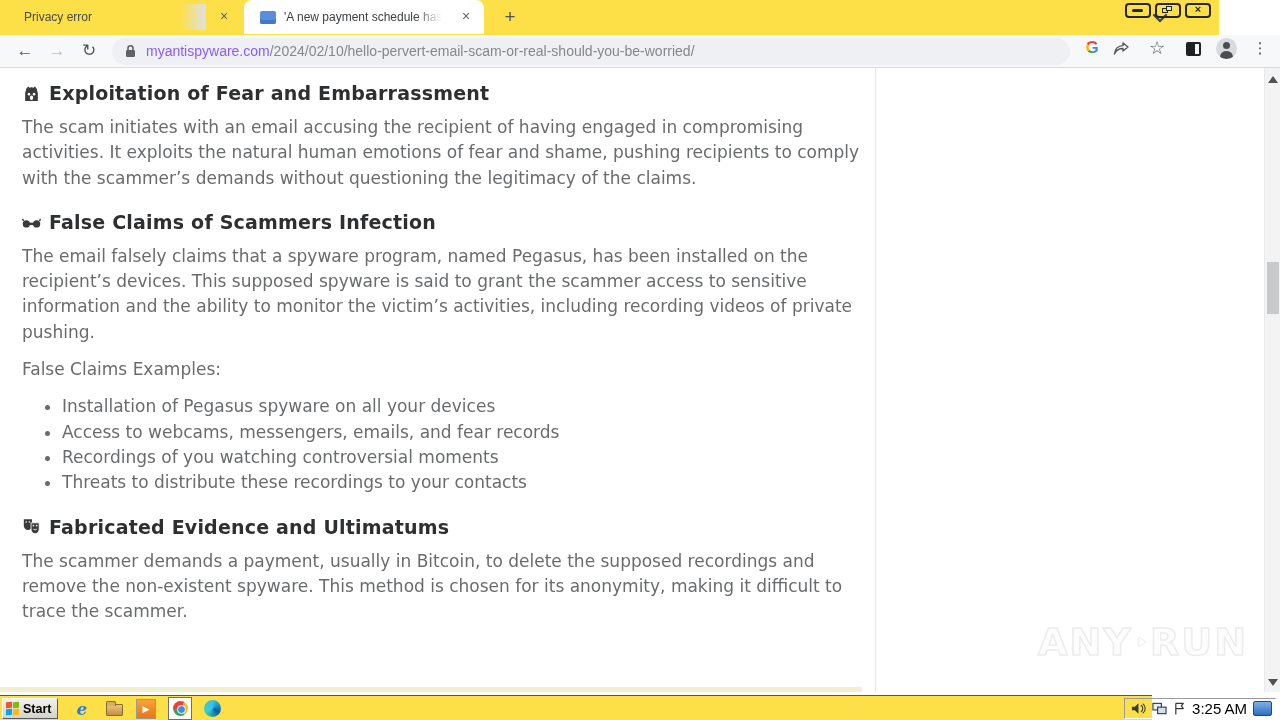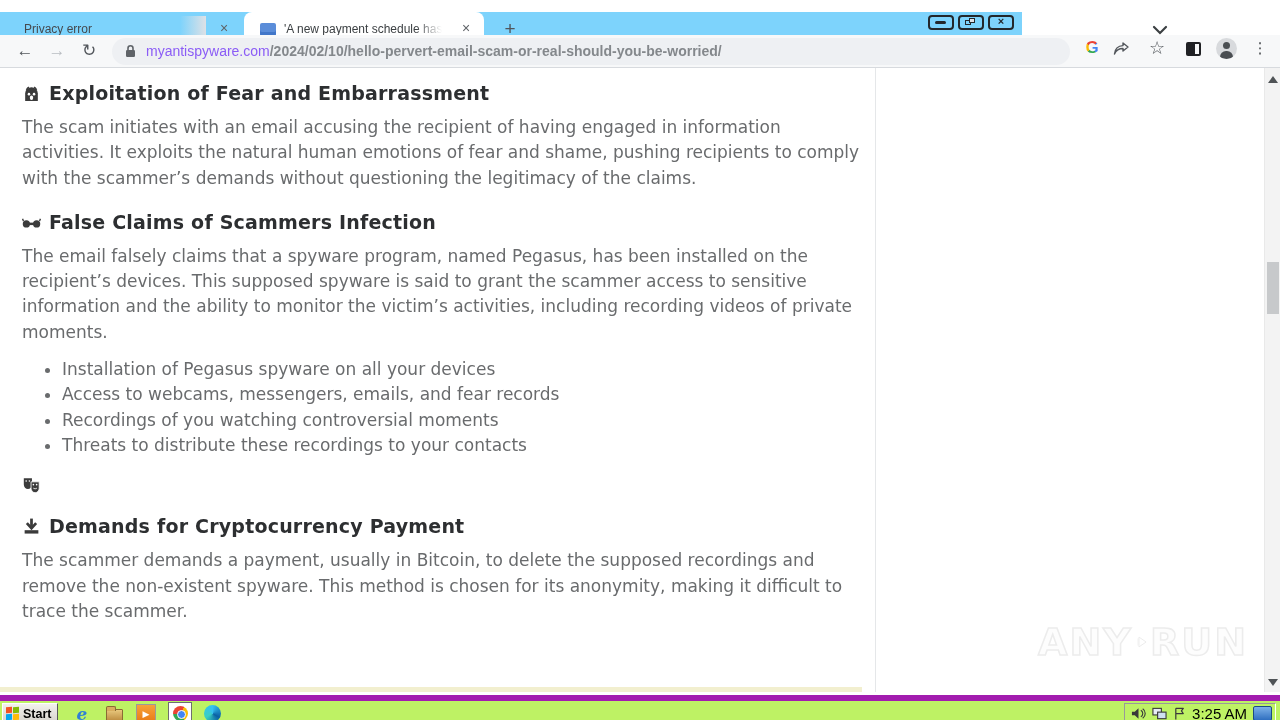--- a/index.html
+++ b/index.html
@@ -1,20 +1,20 @@
 <!DOCTYPE html>
 <html><head>
 <meta charset="utf-8">
 <style>
   * { box-sizing: border-box; margin: 0; padding: 0; }
   html,body { width:1280px; height:720px; overflow:hidden; font-family:"Liberation Sans",sans-serif; background:#fff; }
   .screen { position:relative; width:1280px; height:720px; }
 
   
-  .tabstrip { position:absolute; left:0; top:12px; width:1022px; height:35px; background:#7dd3fc; }
+  .tabstrip { position:absolute; left:0; top:0; width:1219px; height:35px; background:#fde047; }
   .tab { position:absolute; top:0; height:34px; font-size:12px; color:#45494e; }
   .tab.inactive { left:10px; width:232px; }
   .tab.inactive .tab-title { position:absolute; left:14px; top:0; line-height:34px; max-width:180px; overflow:hidden; white-space:nowrap; }
   .tab.active { left:244px; width:240px; background:#fff; border-radius:8px 8px 0 0; }
   .tab.active .tab-title { position:absolute; left:40px; top:0; line-height:34px; max-width:158px; overflow:hidden; white-space:nowrap; color:#3c4043; }
   .title-fade { position:absolute; top:4px; height:26px; width:26px; }
   .tab.active .title-fade { left:172px; background:linear-gradient(to right, rgba(255,255,255,0), #fff); }
   .tab.inactive .title-fade { left:170px; background:linear-gradient(to right, rgba(222,225,230,0), #dee1e6); }
   .favicon { position:absolute; left:16px; top:11px; width:16px; height:13px; border-radius:2px; background:#5b8dd9; box-shadow:inset 0 -4px 0 #4277c9; }
   .tab-close { position:absolute; right:9px; top:8px; width:18px; height:18px; text-align:center; line-height:17px; font-size:14px; color:#5f6368; cursor:pointer; }
@@ -28,21 +28,21 @@
   .win-btn .x { position:absolute; left:0; top:-2px; width:22px; text-align:center; font-size:11px; font-weight:bold; color:#23272b; }
 
   
   .toolbar { position:absolute; left:0; top:35px; width:1280px; height:33px; background:#f7f8f9; border-bottom:1px solid #d7dade; }
   .nav-btn { position:absolute; top:3px; width:26px; height:26px; text-align:center; line-height:26px; font-size:17px; color:#53575c; }
   .nav-btn.disabled { color:#b9bdc2; }
   .omnibox { position:absolute; left:112px; top:3px; width:958px; height:27px; background:#eef0f3; border-radius:14px; }
   .lock-icon { position:absolute; left:13px; top:6px; }
   .url { position:absolute; left:34px; top:0; line-height:27px; font-size:14px; white-space:nowrap; }
   .url .domain { color:#8b5cf6; }
-  .url .path { color:#84888c;font-weight:bold; }
+  .url .path { color:#84888c; }
   .g-icon { left:1080px; width:24px; font-weight:bold; font-size:17px; text-align:center; line-height:26px;
             background:conic-gradient(from -45deg,#ea4335 0 25%,#4285f4 0 50%,#34a853 0 75%,#fbbc05 0);
             -webkit-background-clip:text; background-clip:text; color:transparent; position:absolute; }
   .share-icon { position:absolute; left:1113px; top:7px; }
   .star-icon { position:absolute; left:1145px; width:24px; text-align:center; line-height:26px; font-size:18px; color:#53575c; }
   .sidepanel-icon { position:absolute; left:1186px; top:7px; width:15px; height:14px; background:#202124; border-radius:2px; }
   .sidepanel-icon::after { content:""; position:absolute; right:2px; top:2px; width:4px; height:10px; background:#f7f8f9; }
   .avatar { position:absolute; left:1216px; top:3px; width:21px; height:21px; border-radius:50%; background:#d8dadd; overflow:hidden; }
   .avatar .head { position:absolute; left:7px; top:4px; width:7px; height:7px; border-radius:50%; background:#4a4e52; }
   .avatar .body { position:absolute; left:4px; top:13px; width:13px; height:8px; border-radius:6px 6px 0 0; background:#4a4e52; }
@@ -66,21 +66,21 @@
                font-family:"DejaVu Sans",sans-serif; font-weight:bold; font-size:38px; letter-spacing:2px;
                color:#fdfdfd; -webkit-text-stroke:1.5px #ececec; }
 
   
   .scrollbar { position:absolute; left:1264px; top:0; width:16px; height:624px; background:#f3f3f3; border-left:1px solid #e9e9e9; }
   .sb-up { position:absolute; left:3px; top:8px; width:0; height:0; border-left:5px solid transparent; border-right:5px solid transparent; border-bottom:7px solid #4f5356; }
   .sb-down { position:absolute; left:3px; bottom:6px; width:0; height:0; border-left:5px solid transparent; border-right:5px solid transparent; border-top:7px solid #4f5356; }
   .sb-thumb { position:absolute; left:2px; top:194px; width:12px; height:52px; background:#c7c9cb; }
 
   
-  .taskbar { position:absolute; left:0; top:695px; width:1280px; height:25px; background:#bef264; border-top:6px solid #a21caf; }
+  .taskbar { position:absolute; left:0; top:695px; width:1152px; height:25px; background:#fde047; border-top:1px solid #a21caf; }
   .start-btn { position:absolute; left:2px; top:2px; width:56px; height:21px; background:linear-gradient(#f2f1ee,#d5d2cb);
                border:1px solid; border-color:#fff #5a5a5a #5a5a5a #fff; display:flex; align-items:center; gap:3px; padding-left:3px; }
   .start-btn span.lbl { font-weight:bold; font-size:12.5px; color:#000; }
   .winflag { position:relative; width:14px; height:14px; }
   .winflag i { position:absolute; width:6px; height:6px; }
   .winflag .r { left:0; top:0; background:#f35325; transform:skewY(-6deg); }
   .winflag .g { left:7px; top:0; background:#81bc06; transform:skewY(-6deg); }
   .winflag .b { left:0; top:7px; background:#05a6f0; transform:skewY(-6deg); }
   .winflag .y { left:7px; top:7px; background:#ffba08; transform:skewY(-6deg); }
   .ql { position:absolute; top:3px; width:20px; height:19px; display:flex; align-items:center; justify-content:center; }
@@ -167,36 +167,37 @@
             <svg viewBox="0 0 18 18" width="19" height="19">
               <path d="M3 16 V9 a6 6 0 0 1 12 0 v7 z" fill="#3b3b3b"></path>
               <path d="M4.2 5.5 q1 -2 2.4 -2.4 M13.8 5.5 q-1 -2 -2.4 -2.4" stroke="#3b3b3b" stroke-width="1.4" fill="none"></path>
               <circle cx="6.6" cy="9.6" r="1.2" fill="#fff"></circle>
                 <circle cx="11.4" cy="9.6" r="1.2" fill="#fff"></circle>
               <ellipse cx="9" cy="13" rx="1.6" ry="2.1" fill="#fff"></ellipse>
             </svg>
           </span>
           <span>Exploitation of Fear and Embarrassment</span>
         </h2>
-        <p>The scam initiates with an email accusing the recipient of having engaged in information activities. It exploits the natural human emotions of fear and shame, pushing recipients to comply with the scammer’s demands without questioning the legitimacy of the claims.</p>
+        <p>The scam initiates with an email accusing the recipient of having engaged in compromising activities. It exploits the natural human emotions of fear and shame, pushing recipients to comply with the scammer’s demands without questioning the legitimacy of the claims.</p>
       </section>
 
       <section>
         <h2>
           <span class="hicon">
             <svg viewBox="0 0 20 14" width="20" height="14" style="margin-top:4px">
               <path d="M1.5 5 L0.6 2.6 M18.5 5 l0.9 -2.4" stroke="#3b3b3b" stroke-width="1.4"></path>
               <circle cx="4.6" cy="8" r="3.8" fill="#3b3b3b"></circle>
                 <circle cx="15.4" cy="8" r="3.8" fill="#3b3b3b"></circle>
               <rect x="7" y="6.6" width="6" height="2.6" fill="#3b3b3b"></rect>
             </svg>
           </span>
           <span>False Claims of Scammers Infection</span>
         </h2>
-        <p>The email falsely claims that a spyware program, named Pegasus, has been installed on the recipient’s devices. This supposed spyware is said to grant the scammer access to sensitive information and the ability to monitor the victim’s activities, including recording videos of private moments.</p>
+        <p>The email falsely claims that a spyware program, named Pegasus, has been installed on the recipient’s devices. This supposed spyware is said to grant the scammer access to sensitive information and the ability to monitor the victim’s activities, including recording videos of private pushing.</p>
+        <p>False Claims Examples:</p>
         <ul>
           <li>Installation of Pegasus spyware on all your devices</li>
           <li>Access to webcams, messengers, emails, and fear records</li>
           <li>Recordings of you watching controversial moments</li>
           <li>Threats to distribute these recordings to your contacts</li>
         </ul>
       </section>
 
       <section>
         <h2>
@@ -204,34 +205,25 @@
             <svg viewBox="0 0 21 18" width="21" height="18">
               <path d="M2 1.5 h9 v7 a4.5 5 0 0 1 -9 0 z" fill="#3b3b3b"></path>
               <circle cx="4.6" cy="4.6" r="0.9" fill="#fff"></circle>
                 <circle cx="8.2" cy="4.6" r="0.9" fill="#fff"></circle>
               <path d="M10 5.5 h9 v7 a4.5 5 0 0 1 -9 0 z" fill="#3b3b3b" stroke="#fff" stroke-width="0.9"></path>
               <circle cx="12.6" cy="8.6" r="0.9" fill="#fff"></circle>
                 <circle cx="16.2" cy="8.6" r="0.9" fill="#fff"></circle>
               <path d="M12.5 12.5 q2 1.5 4 0" stroke="#fff" stroke-width="0.9" fill="none"></path>
             </svg>
           </span>
+          <span>Fabricated Evidence and Ultimatums</span>
         </h2>
       </section>
 
       <section>
-        <h2>
-          <span class="hicon">
-            <svg viewBox="0 0 18 18" width="19" height="19">
-              <path d="M9 1.5 v7" stroke="#3b3b3b" stroke-width="2.6"></path>
-              <path d="M4.6 5.8 L9 10.6 L13.4 5.8" stroke="#3b3b3b" stroke-width="2.6" fill="none"></path>
-              <rect x="2.5" y="12.5" width="13" height="3.2" fill="#3b3b3b"></rect>
-            </svg>
-          </span>
-          <span>Demands for Cryptocurrency Payment</span>
-        </h2>
         <p>The scammer demands a payment, usually in Bitcoin, to delete the supposed recordings and remove the non-existent spyware. This method is chosen for its anonymity, making it difficult to trace the scammer.</p>
       </section>
     </article>
 
     <div class="yellow-strip"></div>
     <div class="divider"></div>
 
     <div class="watermark">
       <span>ANY</span>
       <svg width="54" height="56" viewBox="0 0 54 56">

